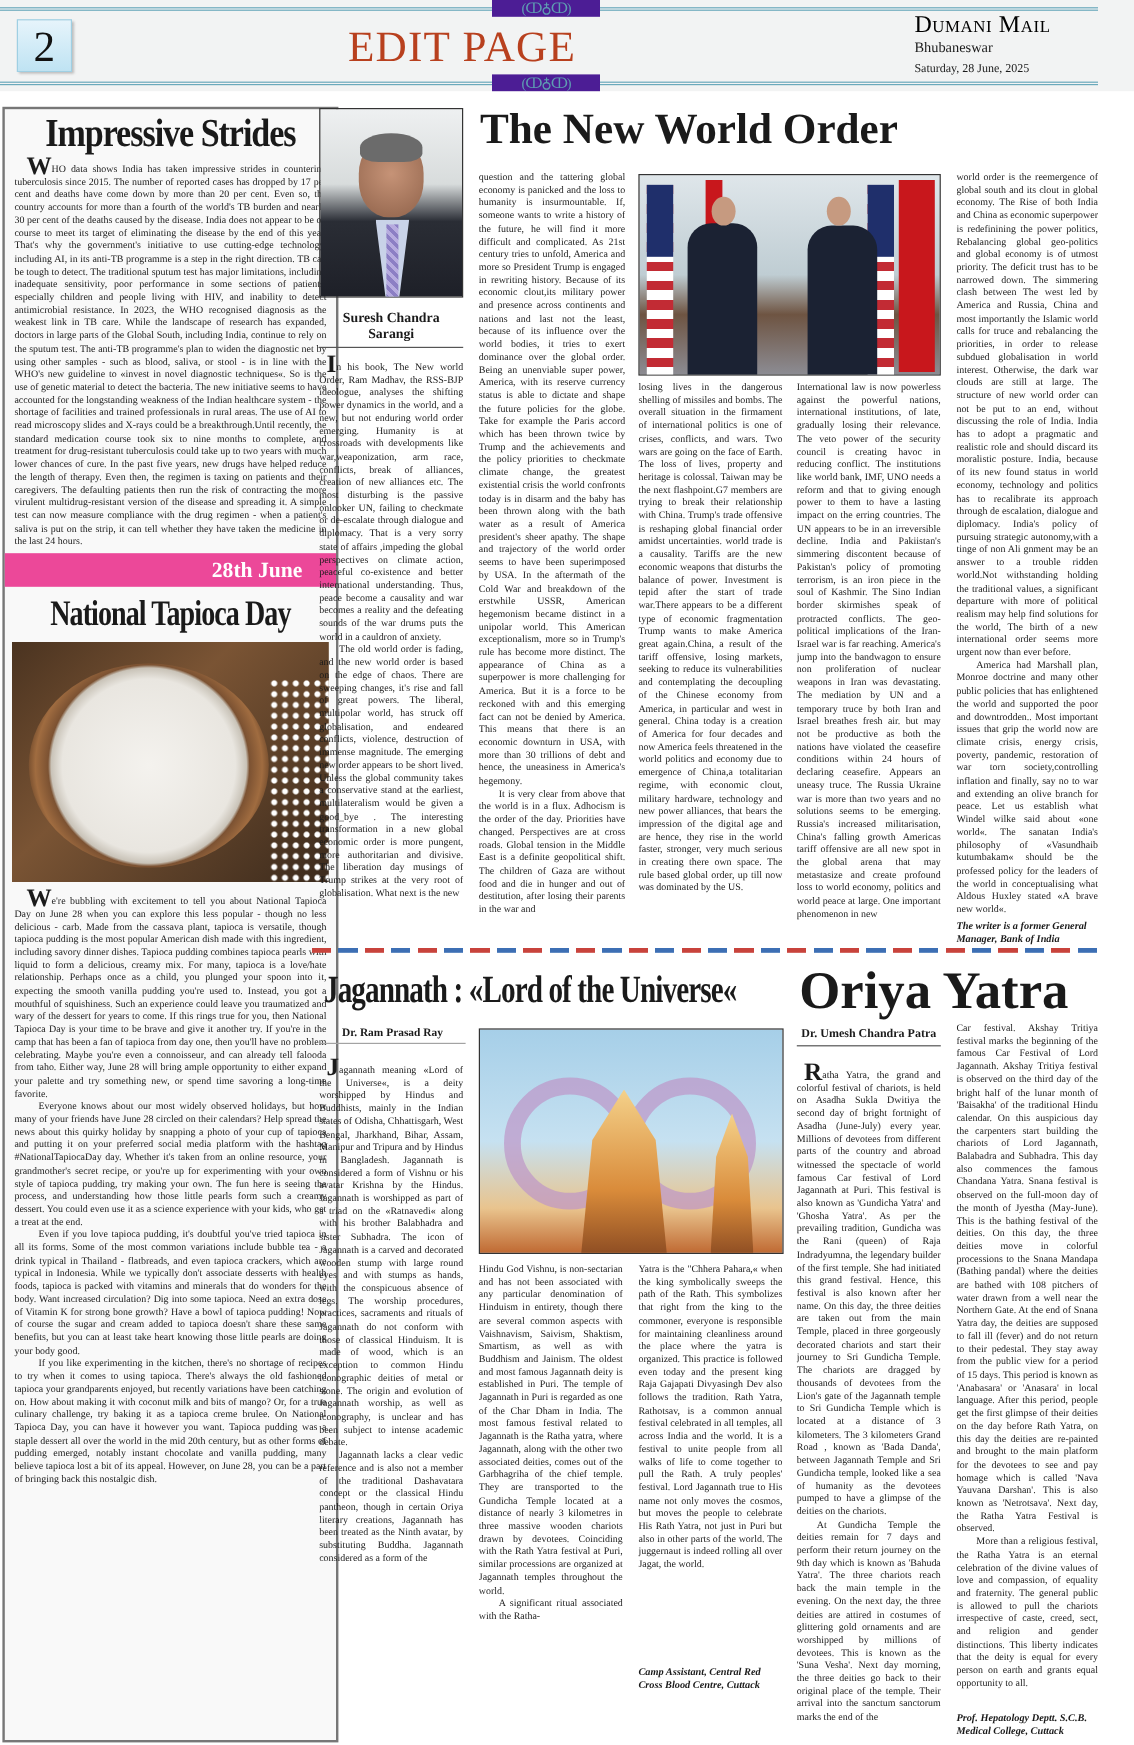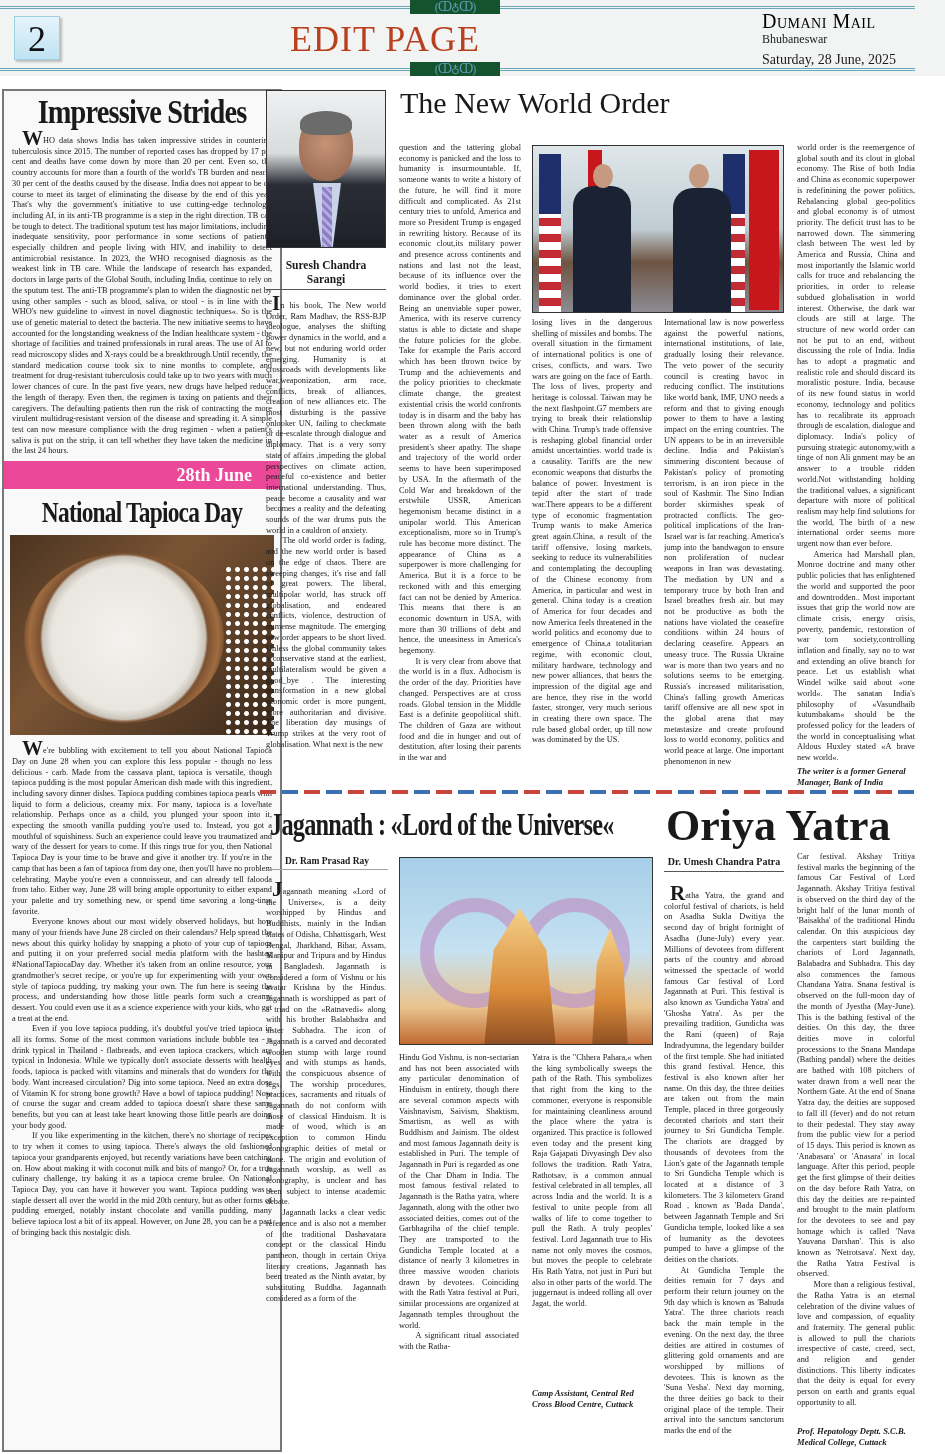--- a/index.html
+++ b/index.html
@@ -2,41 +2,41 @@
 <html><head>
 <meta charset="utf-8">
 <style>
 *{box-sizing:border-box;margin:0;padding:0}
 html,body{width:945px;height:1454px;overflow:hidden;background:#fff}
 body{font-family:"Liberation Serif","DejaVu Serif",serif;color:#1a1a1a;position:relative}
 .abs{position:absolute}
 
 #masthead{left:0;top:0;width:945px;height:76px;background:#f2f3f3}
 .rule{position:absolute;left:0;width:915px;height:3px;border-top:1px solid #6aa9bb;border-bottom:1px solid #6aa9bb}
-.orn{position:absolute;left:410px;width:90px;height:14px;font-size:12px;color:#5e9db2;text-align:center;letter-spacing:-1px;background:#14532d;line-height:14px}
+.orn{position:absolute;left:410px;width:90px;height:14px;font-size:12px;color:#5e9db2;text-align:center;letter-spacing:-1px;background:#4c1d95;line-height:14px}
 #page-num{left:14px;top:16px;width:46px;height:44px;background:linear-gradient(#e6f4fb,#bfe3f3);border:1px solid #9fcfe3;box-shadow:2px 2px 2px #bbb;font-size:36px;text-align:center;line-height:44px;color:#111}
 #edit-title{left:290px;top:18px;width:340px;text-align:left;font-size:36px;color:#b8401e;font-family:"Liberation Serif",serif;letter-spacing:1px}
 #paper-name{left:762px;top:10px;font-size:20px;color:#000000;font-variant:small-caps;letter-spacing:.5px}
 #paper-city{left:762px;top:32px;font-size:12px}
-#paper-date{left:762px;top:52px;font-size:14px}
+#paper-date{left:762px;top:52px;font-size:10px}
 
 #left-col{left:2px;top:89px;width:280px;height:1363px;border:2px solid #777;background:#f9f9f9}
 .lc-pad{padding:0 8px}
 .text{font-size:8.3px;line-height:10.7px;text-align:justify}
 .text p{text-indent:20px}
 .text p.first{text-indent:0}
 .dropcap{font-size:21px;font-weight:bold;line-height:14px;vertical-align:-2px;padding-left:10px}
 #strides-title{font-size:33px;font-weight:bold;text-align:center;letter-spacing:-1px;line-height:38px;font-family:"Liberation Serif",serif;transform:scaleX(.86);margin:2px -20px 0}
 #date-bar{height:28px;background:#ec4899;color:#fff;font-weight:bold;font-size:18px;text-align:right;padding-right:28px;line-height:28px;margin-top:4px}
 #tapioca-title{font-size:30px;font-weight:bold;text-align:center;line-height:38px;transform:scaleX(.78);margin:4px -40px 4px;letter-spacing:-1px}
 #tapioca-img{height:200px;margin:0 6px 6px;background:linear-gradient(135deg,#4a3320,#7a5434 40%,#3b2a1c);position:relative;overflow:hidden}
 .bowl{position:absolute;left:14px;top:18px;width:200px;height:170px;border-radius:50%;background:radial-gradient(circle at 50% 50%,#f4f2ee 0,#e9e6e0 55%,#c9c3b8 62%,#7c5232 64%,#a06c40 72%,#5a3a22 80%)}
 .pearls{position:absolute;right:-10px;top:30px;width:60px;height:170px;background:radial-gradient(circle,#fff 2px,transparent 3px) 0 0/9px 9px}
 
-#nwo-title{left:400px;top:86px;font-size:30px;font-weight:normal;letter-spacing:0px;font-family:"Liberation Serif",serif;white-space:nowrap}
+#nwo-title{left:400px;top:86px;font-size:36px;font-weight:bold;letter-spacing:0px;font-family:"Liberation Serif",serif;white-space:nowrap}
 #author-photo{left:266px;top:90px;width:120px;height:158px;background:linear-gradient(180deg,#eef0f1 0,#d8dcdc 40%,#2a2d35 60%,#1e2028 100%);border:1px solid #333;overflow:hidden}
 .face{position:absolute;left:32px;top:24px;width:54px;height:66px;border-radius:45%;background:radial-gradient(circle at 50% 45%,#c69377,#8f624a)}
 .hair{position:absolute;left:33px;top:20px;width:52px;height:24px;border-radius:50% 50% 30% 30%;background:#6b6b6b}
 .shirt{position:absolute;left:46px;top:92px;width:28px;height:66px;background:#c9d3e8;clip-path:polygon(0 0,100% 0,70% 100%,30% 100%)}
 .tie{position:absolute;left:55px;top:96px;width:10px;height:62px;background:repeating-linear-gradient(45deg,#8c7fc4 0 3px,#b7acdf 3px 6px)}
 .author-name{font-size:11.5px;font-weight:bold;text-align:center;line-height:14px}
 #author1{left:266px;top:258px;width:120px;border-bottom:1px solid #555;padding-bottom:3px}
 .col{position:absolute}
 #diplomats-img{left:532px;top:145px;width:252px;height:168px;border:1px solid #333;overflow:hidden;background:linear-gradient(180deg,#dfe6ea 0,#bfcdd3 50%,#6e5442 70%,#8c8c93 100%)}
 .flag-us{position:absolute;top:8px;width:22px;height:160px;background:repeating-linear-gradient(180deg,#c22b34 0 8px,#fff 8px 16px)}

